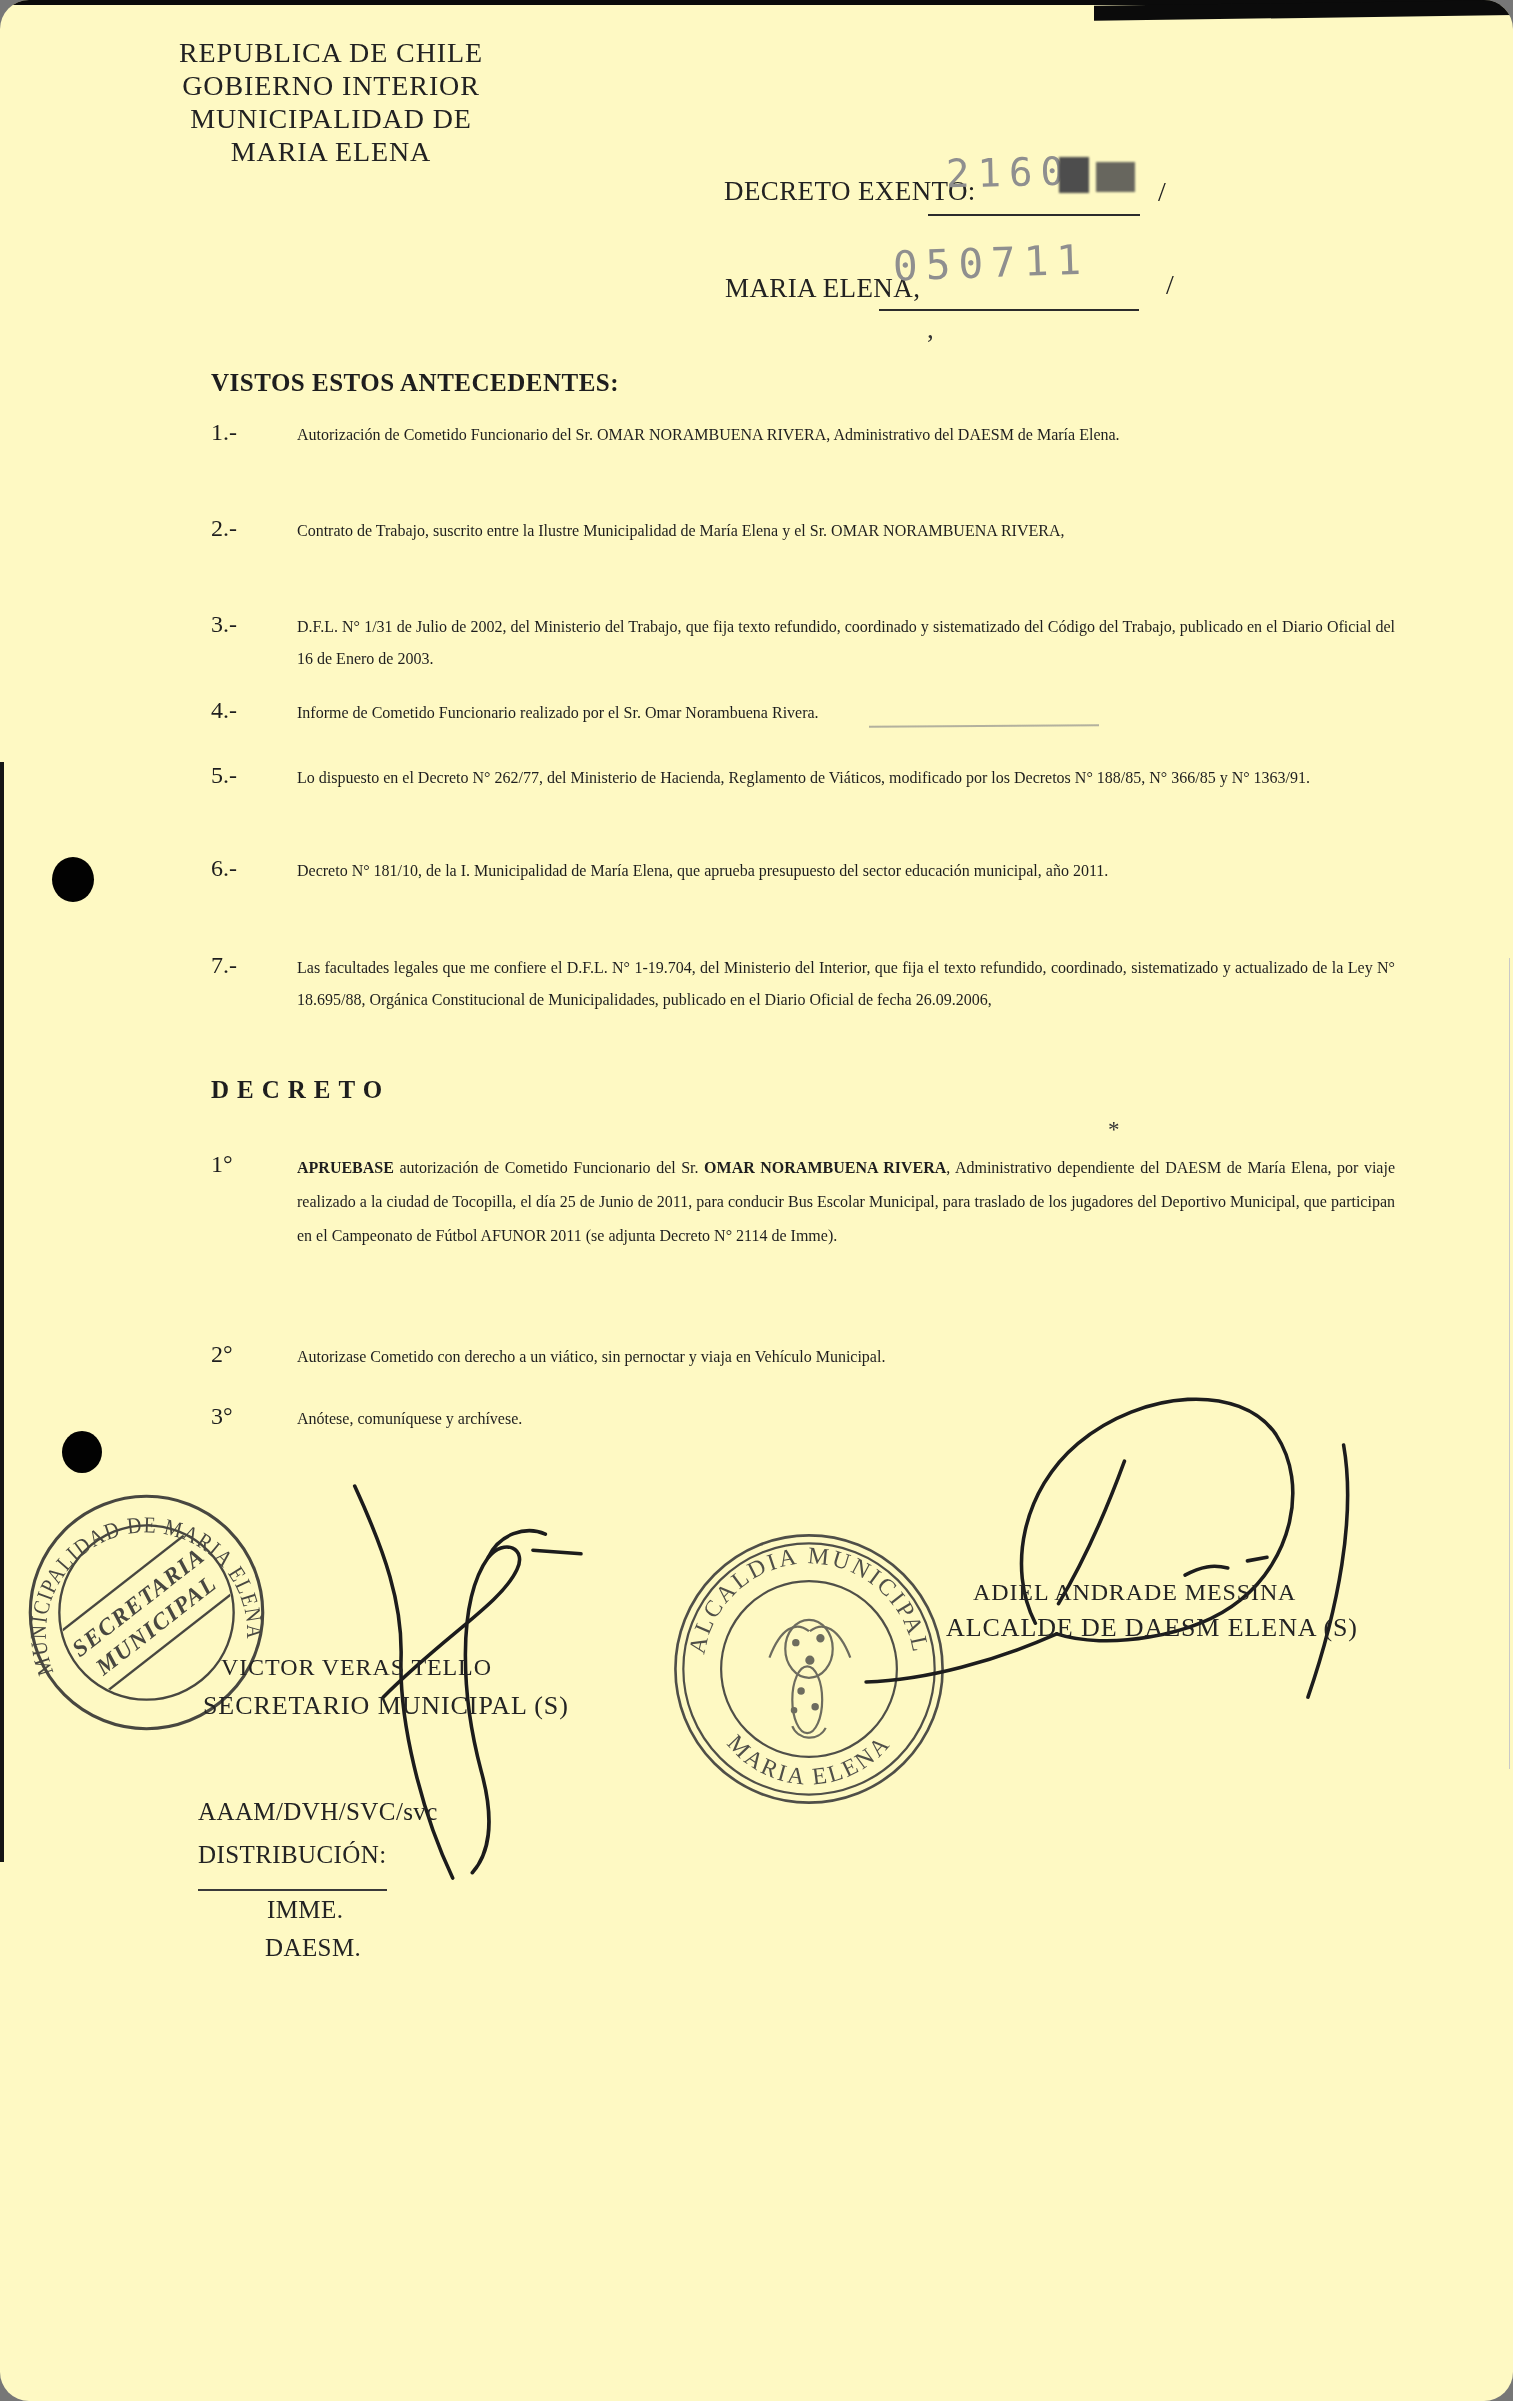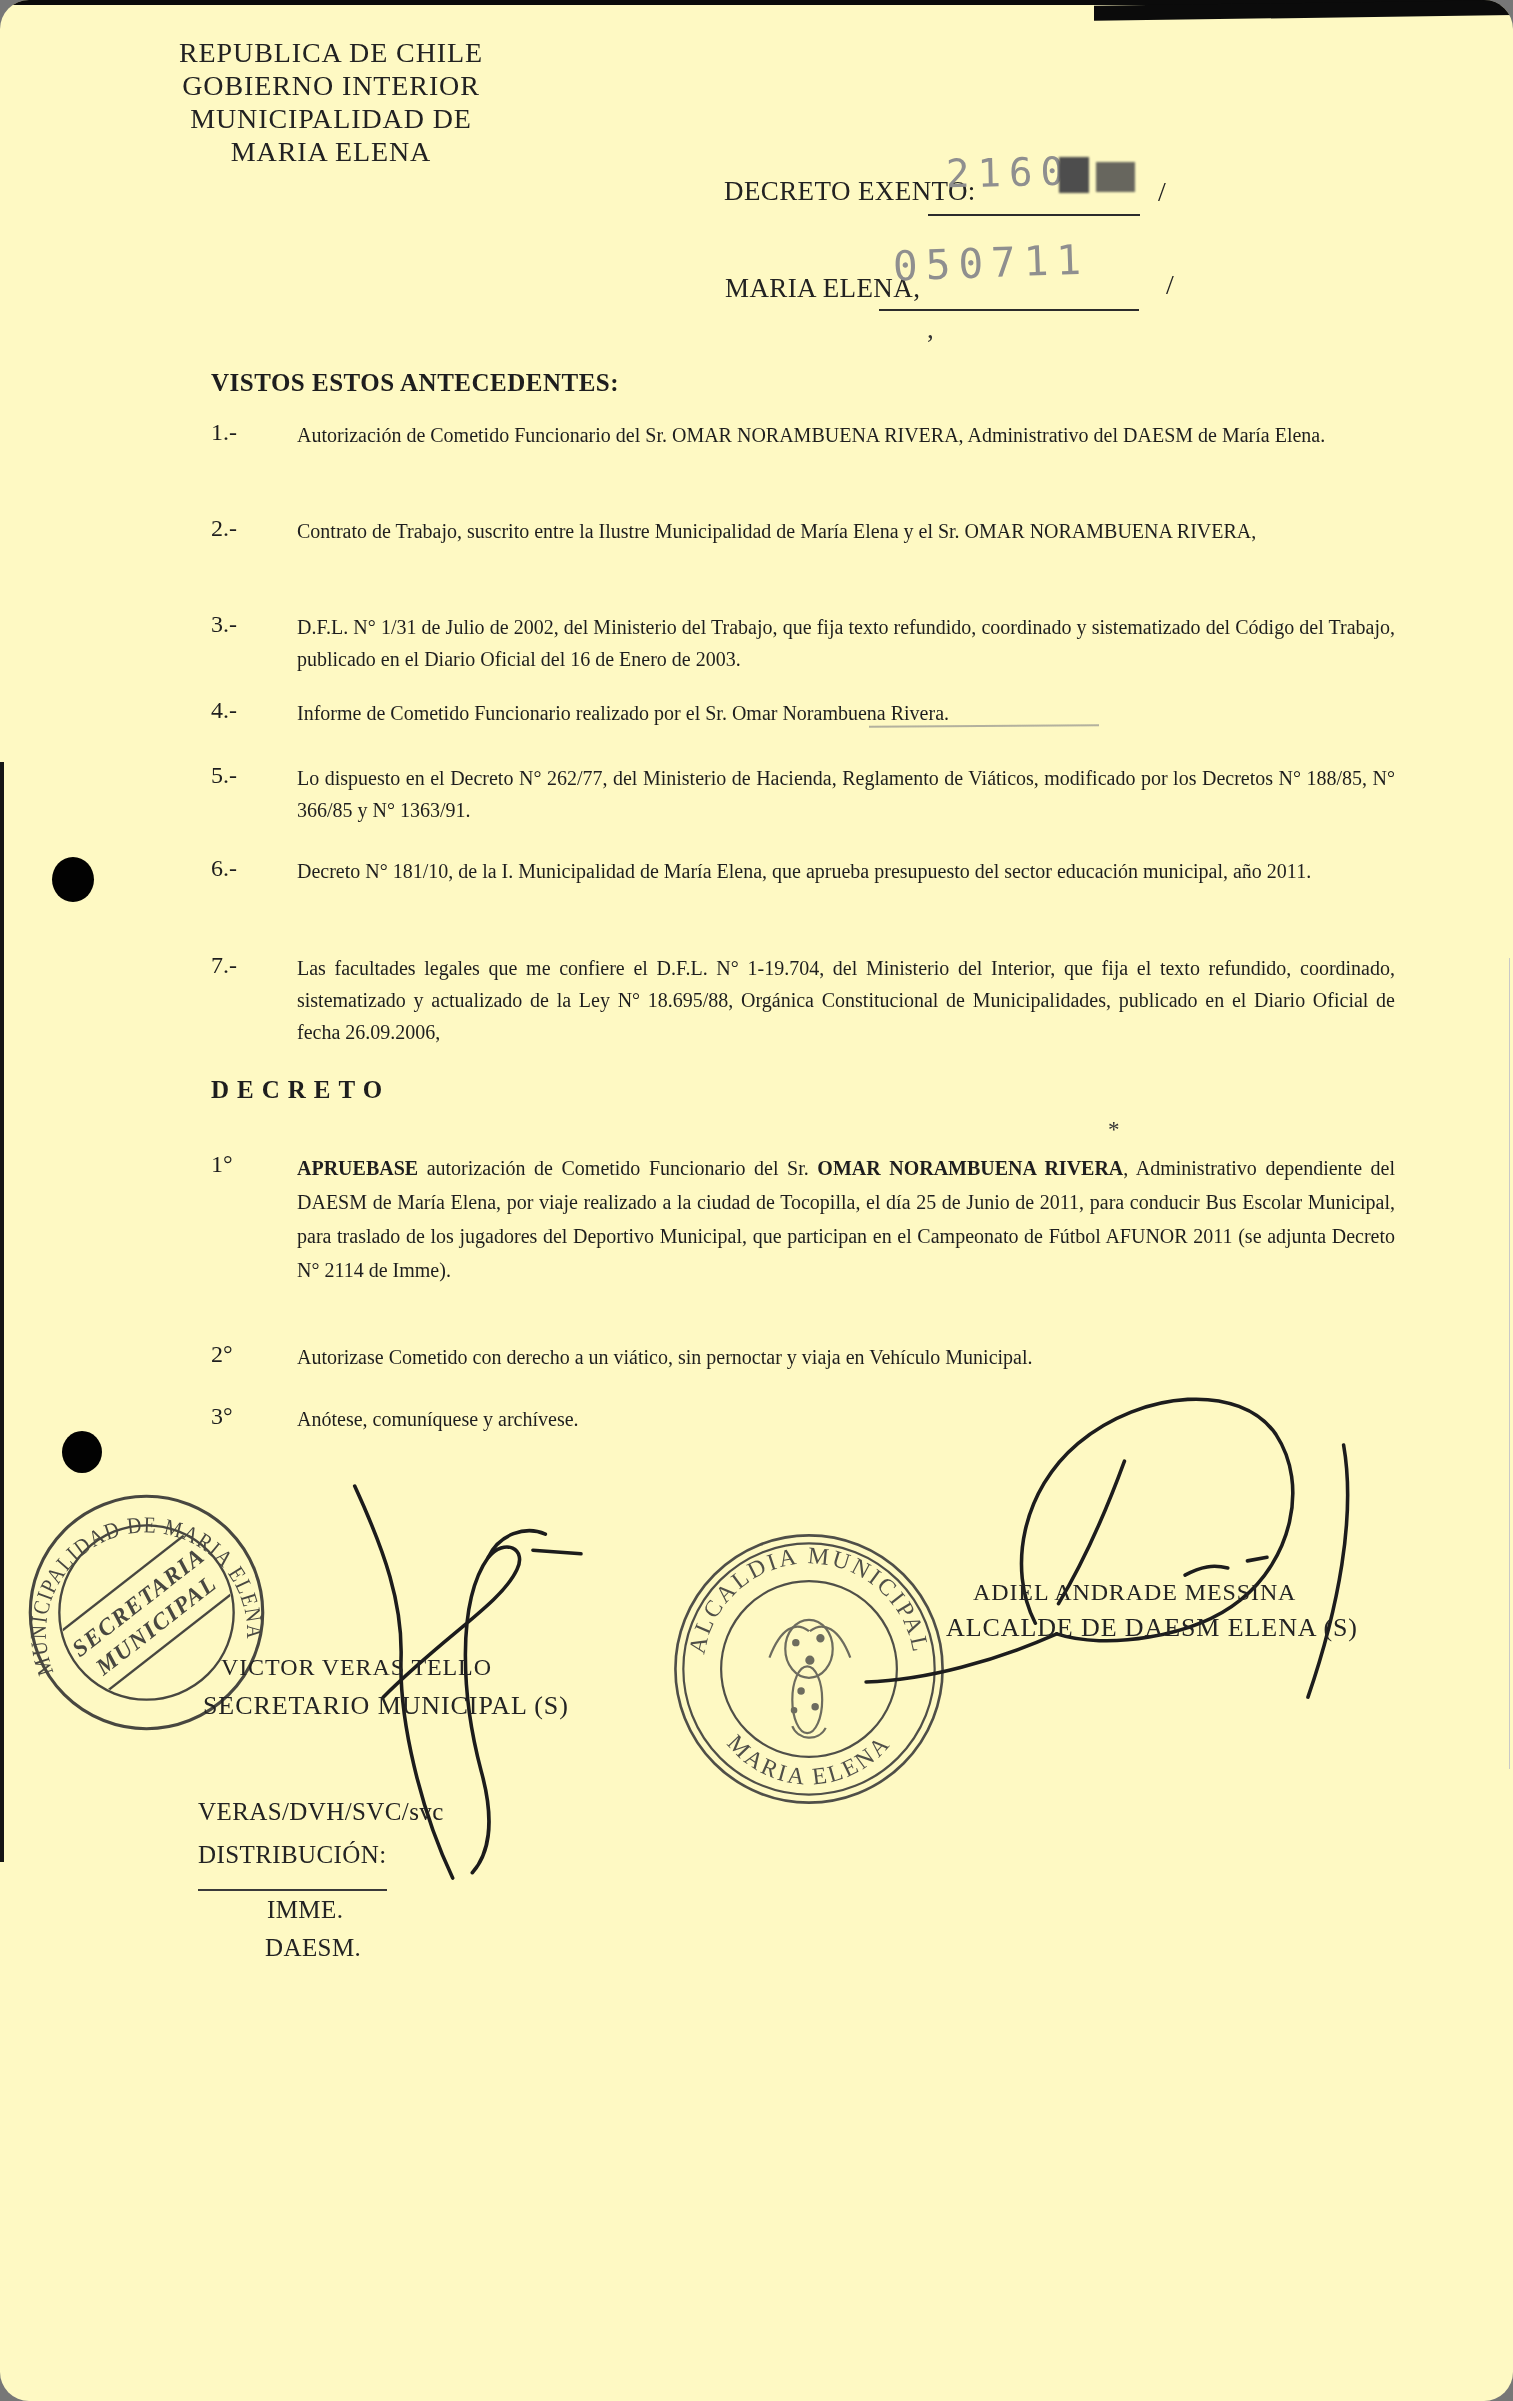--- a/index.html
+++ b/index.html
@@ -19,21 +19,21 @@
   .header{left:112px;top:36px;width:438px;text-align:center;font-size:28px;line-height:33px;letter-spacing:0.9px;color:#222;}
   
   .lbl{font-size:27px;letter-spacing:0.4px;color:#222;}
   .stamp-num{font-family:"DejaVu Sans Mono", monospace;color:#8f8f8f;letter-spacing:8px;}
   .smudge{background:#4d4d4d;filter:blur(1.1px);}
   .uline{border-bottom:2.2px solid #2c2c2c;height:0;}
   .slash{font-size:28px;color:#222;}
   
   .vtitle{font-size:25px;font-weight:600;letter-spacing:0.5px;}
   .inum{font-size:24px;width:62px;}
-  .itext{font-size:20px;line-height:32px;width:1098px;text-align:justify;-moz-text-align-last:left;text-align-last:left;}
+  .itext{font-size:16px;line-height:32px;width:1098px;text-align:justify;-moz-text-align-last:left;text-align-last:left;}
   .one-line{white-space:nowrap;text-align:left;}
   .dtitle{font-size:25px;font-weight:600;letter-spacing:8px;}
   .b{font-weight:700;}
   .star{font-size:23px;color:#333;}
   .comma-mark{font-size:27px;color:#333;}
   .pencil-line{background:#8a8a8a;opacity:.65;transform:rotate(-0.4deg);}
   
   .sig-name{font-size:24px;letter-spacing:0.9px;color:#242424;}
   .sig-title{font-size:26px;letter-spacing:0.9px;color:#242424;}
   
@@ -172,19 +172,19 @@
       <path d="M 1508,1622 C 1522,1702 1502,1806 1468,1905"></path>
       <path d="M 1186,1834 C 1118,1864 1040,1886 972,1888"></path>
     </g>
   </svg>
 
   <div class="abs sig-name" style="left:221px;top:1654px;">VICTOR VERAS TELLO</div>
   <div class="abs sig-title" style="left:203px;top:1691px;">SECRETARIO MUNICIPAL (S)</div>
   <div class="abs sig-name" style="left:973px;top:1579px;">ADIEL ANDRADE MESSINA</div>
   <div class="abs sig-title" style="left:946px;top:1613px;">ALCALDE DE DAESM ELENA (S)</div>
 
-  <div class="abs foot" style="left:198px;top:1798px;">VERAS/DVH/SVC/svc</div>
+  <div class="abs foot" style="left:198px;top:1798px;">AAAM/DVH/SVC/svc</div>
   <div class="abs foot dist" style="left:198px;top:1841px;">DISTRIBUCIÓN:</div>
   <div class="abs foot" style="left:267px;top:1896px;">IMME.</div>
   <div class="abs foot" style="left:265px;top:1934px;">DAESM.</div>
 
 </div>
 
 
 </body></html>

